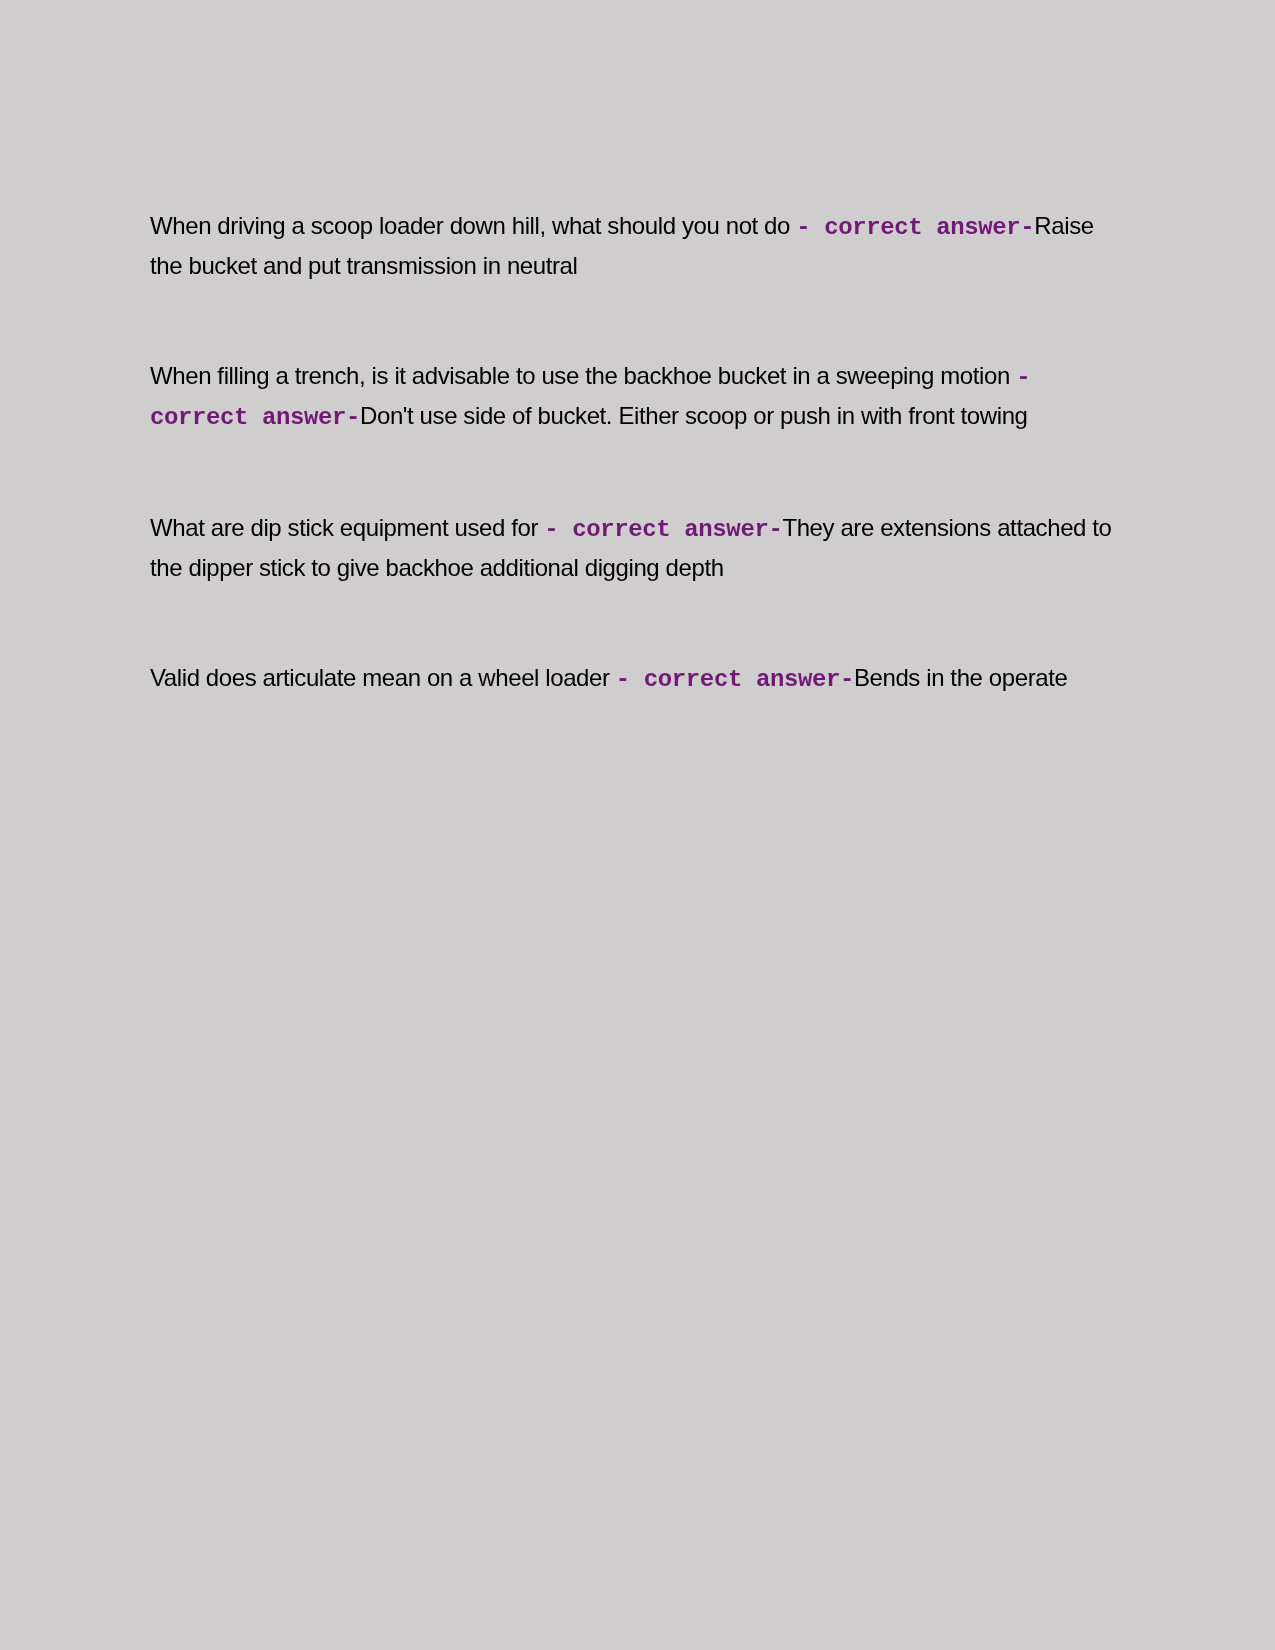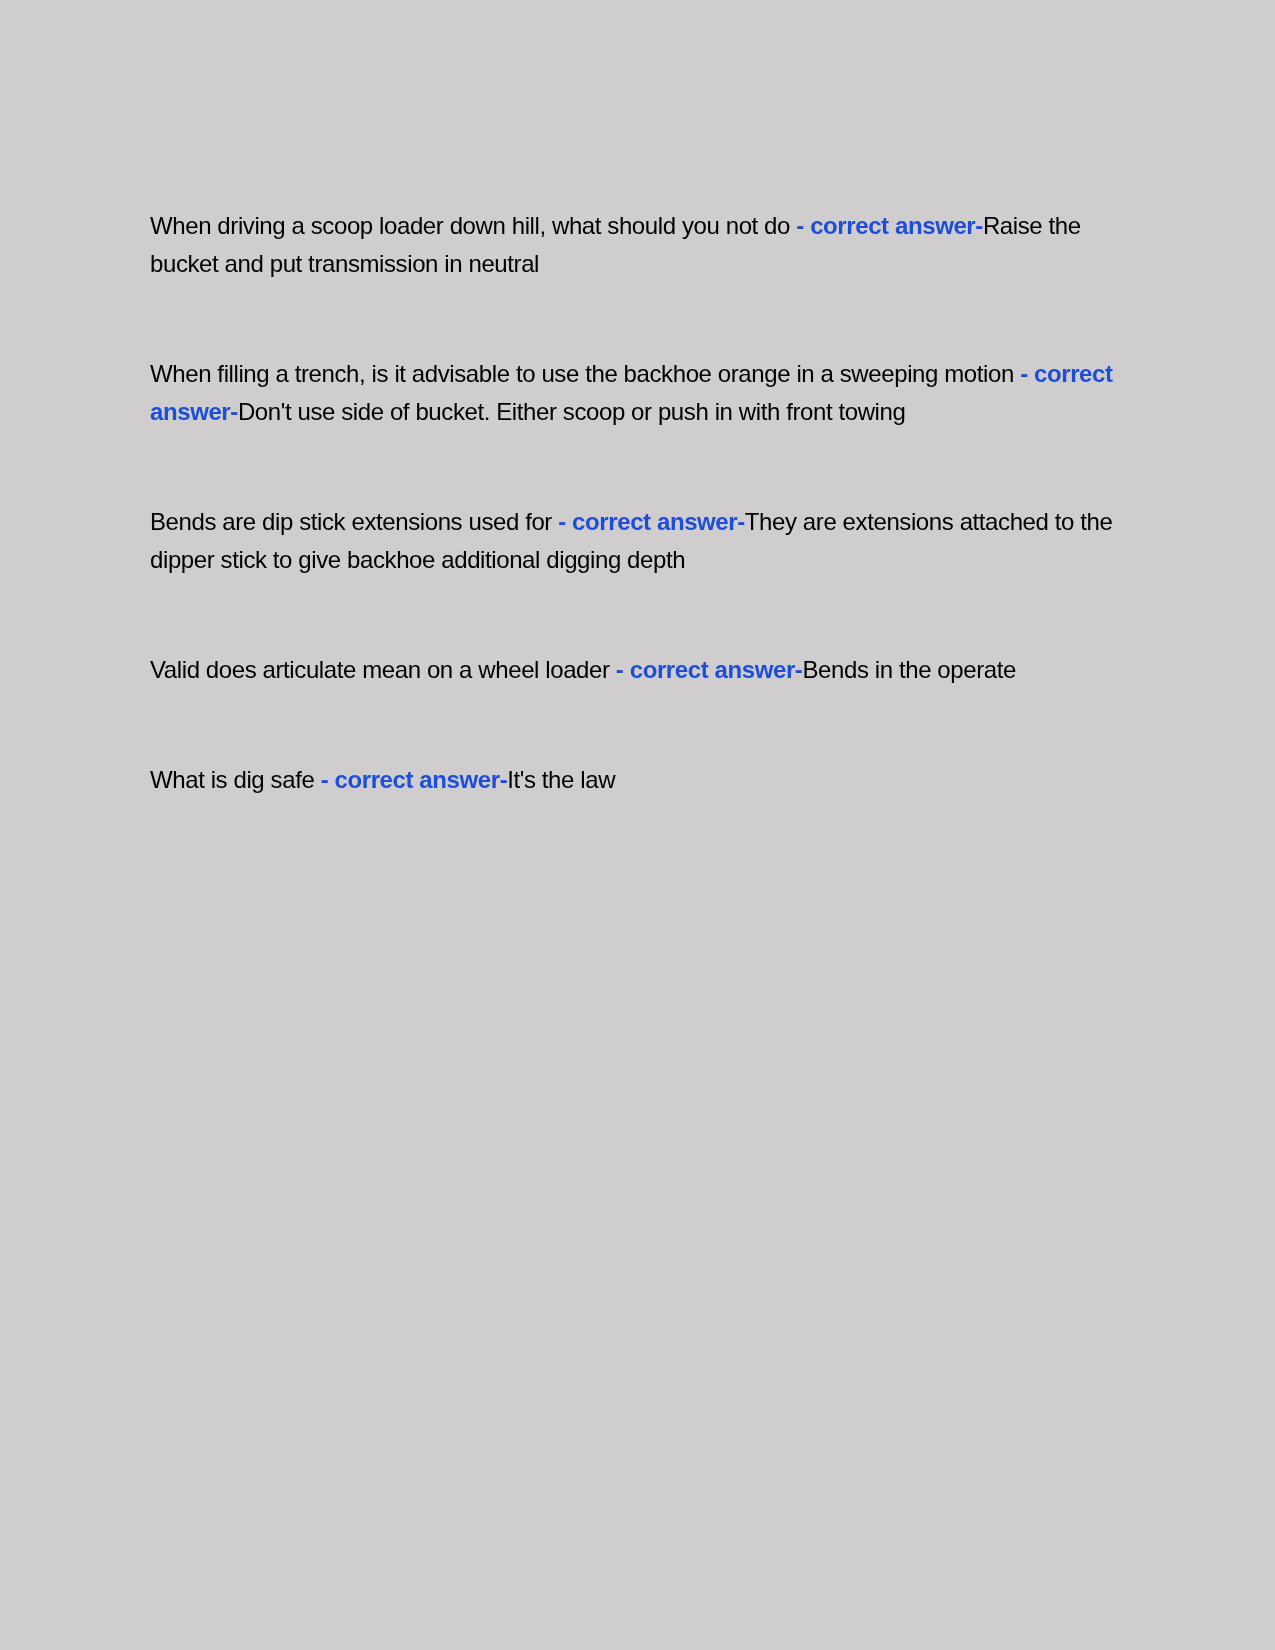--- a/index.html
+++ b/index.html
@@ -22,34 +22,34 @@
       width: 980px;
     }
     .qa {
       font-size: 24px;
       line-height: 38px;
       letter-spacing: -0.4px;
       word-spacing: 0px;
       margin: 0 0 72px 0;
     }
     .sep {
-      color: #1d4ed8;
+      color: #701a75;
       font-weight: bold;
+      font-family: Liberation Mono, monospace;
     }
   </style>
 </head>
 <body>
 
 <div class="page">
   <p class="qa"><span>When driving a scoop loader down hill, what should you not do </span><span class="sep">- correct answer-</span><span>Raise the bucket and put transmission in neutral</span></p>
 
-  <p class="qa"><span>When filling a trench, is it advisable to use the backhoe orange in a sweeping motion </span><span class="sep">- correct answer-</span><span>Don't use side of bucket. Either scoop or push in with front towing</span></p>
+  <p class="qa"><span>When filling a trench, is it advisable to use the backhoe bucket in a sweeping motion </span><span class="sep">- correct answer-</span><span>Don't use side of bucket. Either scoop or push in with front towing</span></p>
 
-  <p class="qa"><span>Bends are dip stick extensions used for </span><span class="sep">- correct answer-</span><span>They are extensions attached to the dipper stick to give backhoe additional digging depth</span></p>
+  <p class="qa"><span>What are dip stick equipment used for </span><span class="sep">- correct answer-</span><span>They are extensions attached to the dipper stick to give backhoe additional digging depth</span></p>
 
 
   <p class="qa"><span>Valid does articulate mean on a wheel loader </span><span class="sep">- correct answer-</span><span>Bends in the operate</span></p>
 
-  <p class="qa"><span>What is dig safe </span><span class="sep">- correct answer-</span><span>It's the law</span></p>
 
 
 
 </div>
 
 </body></html>

